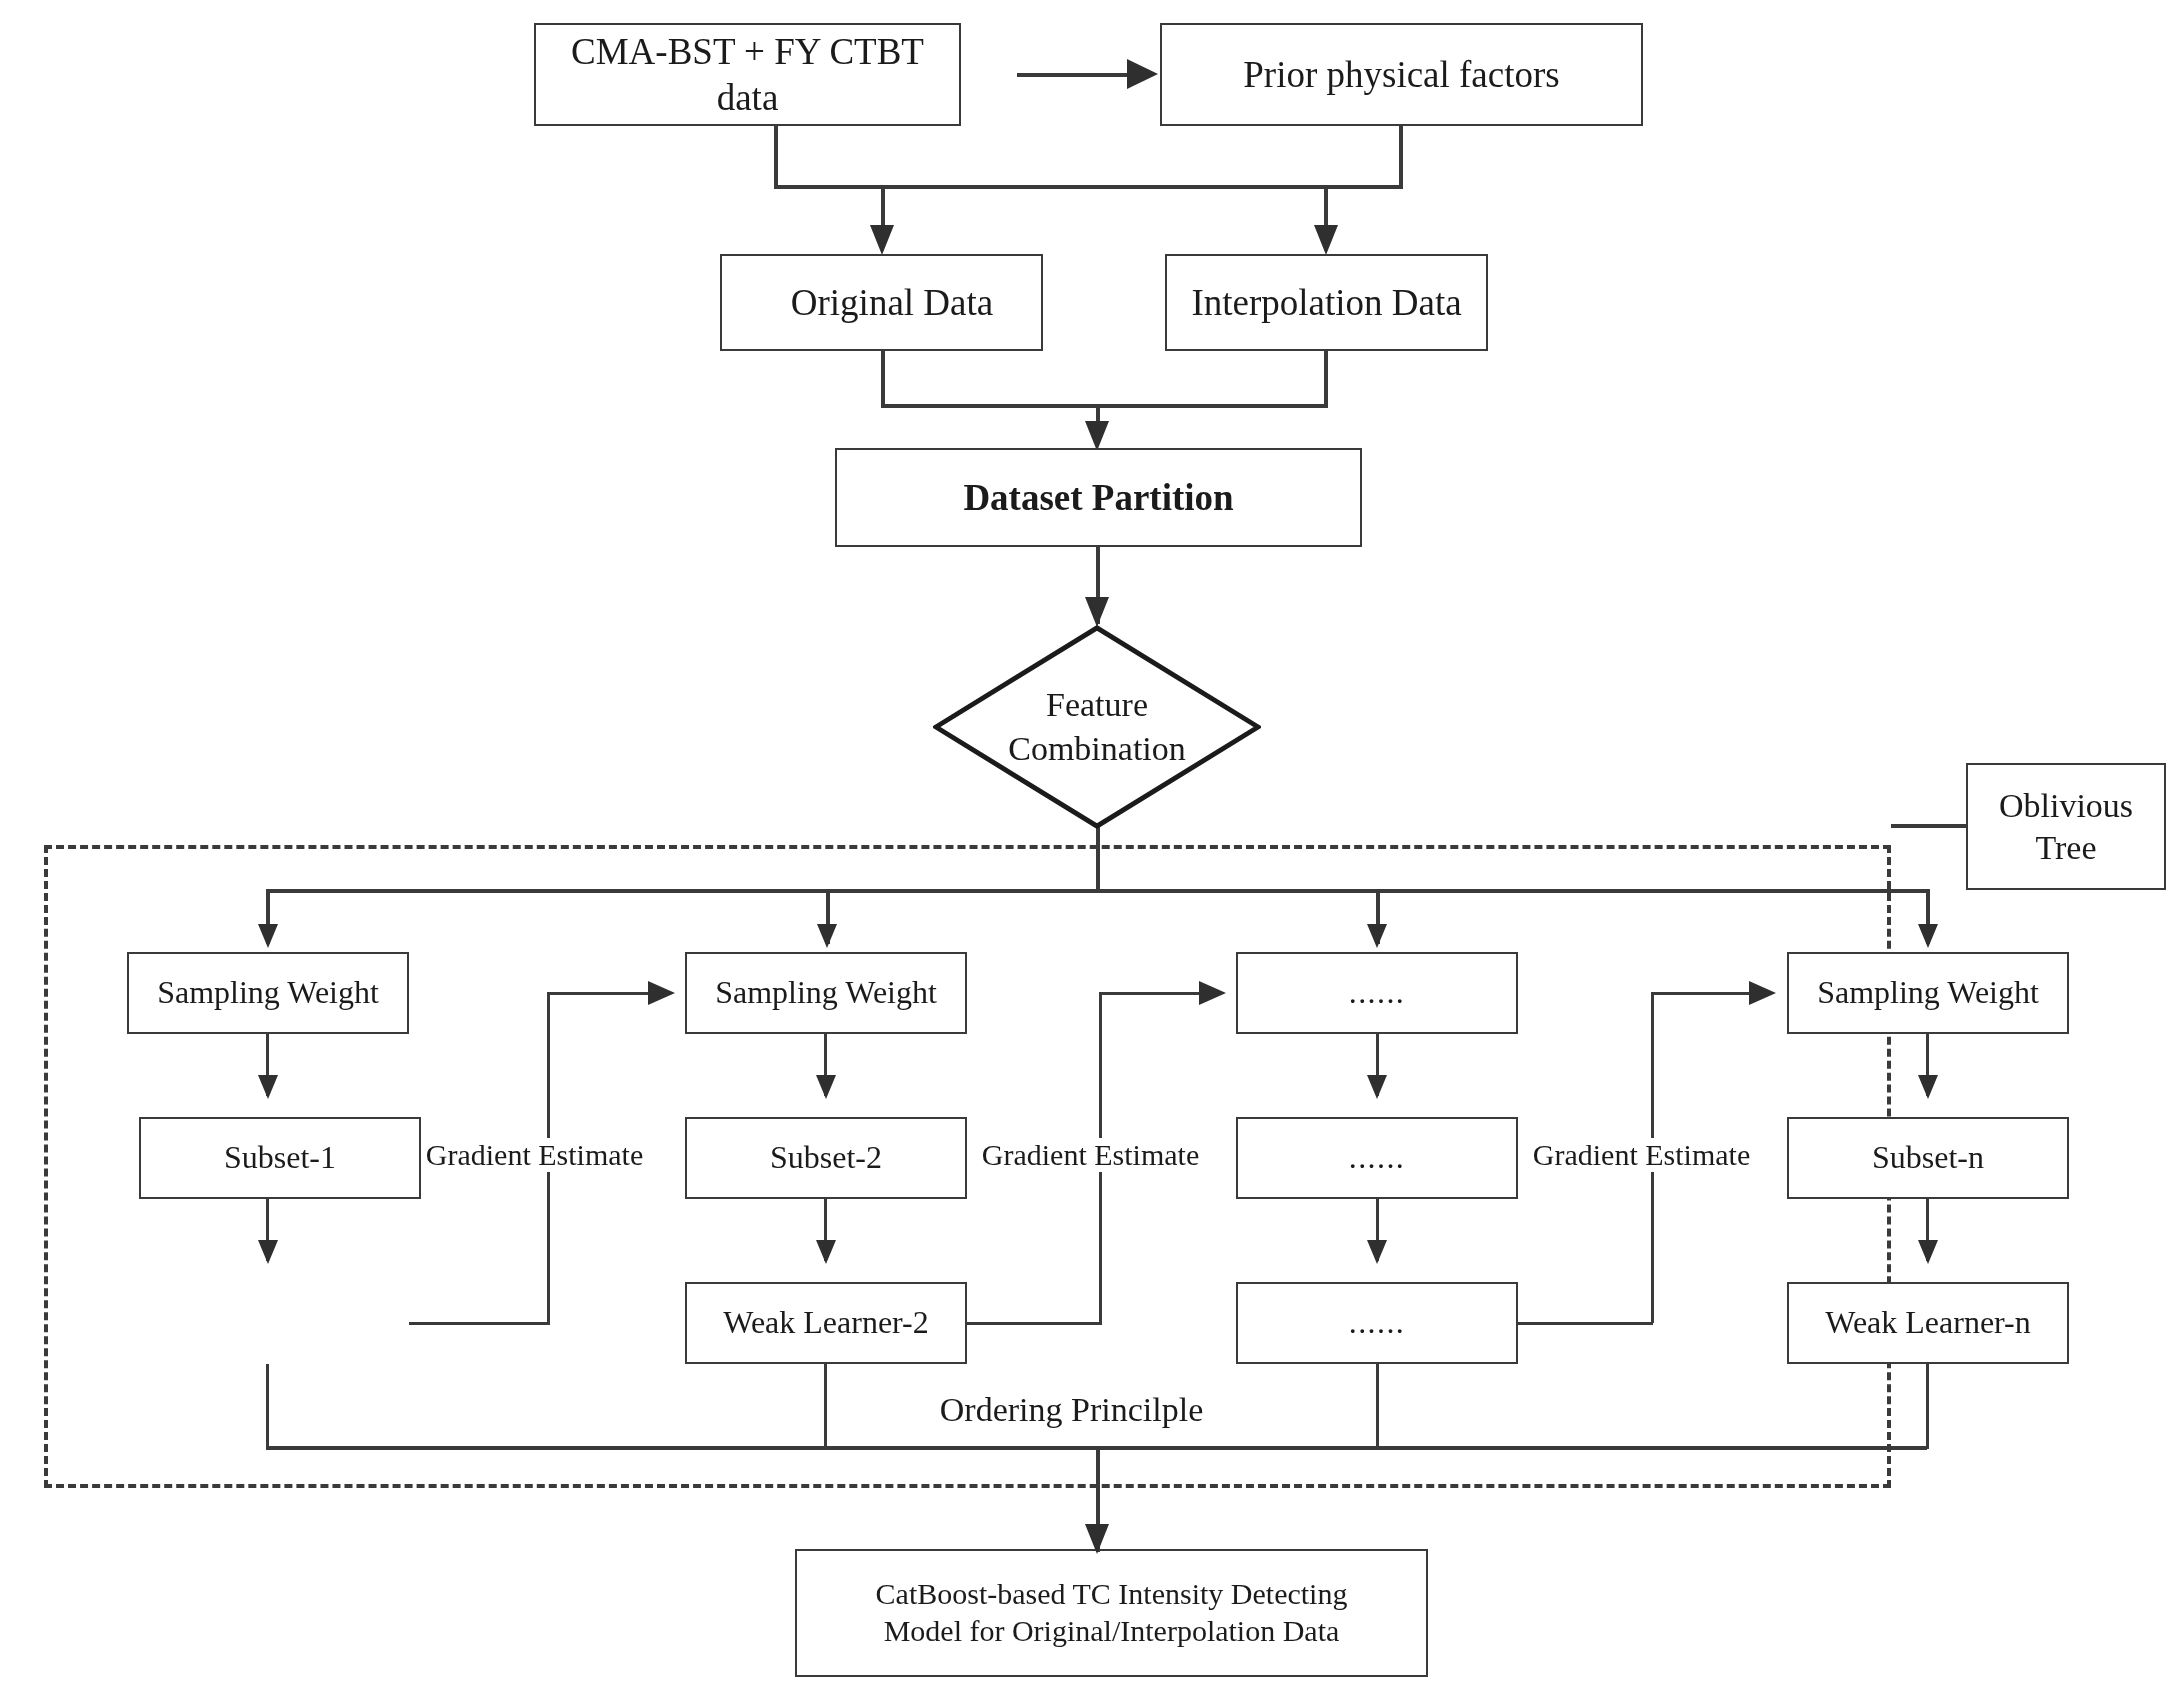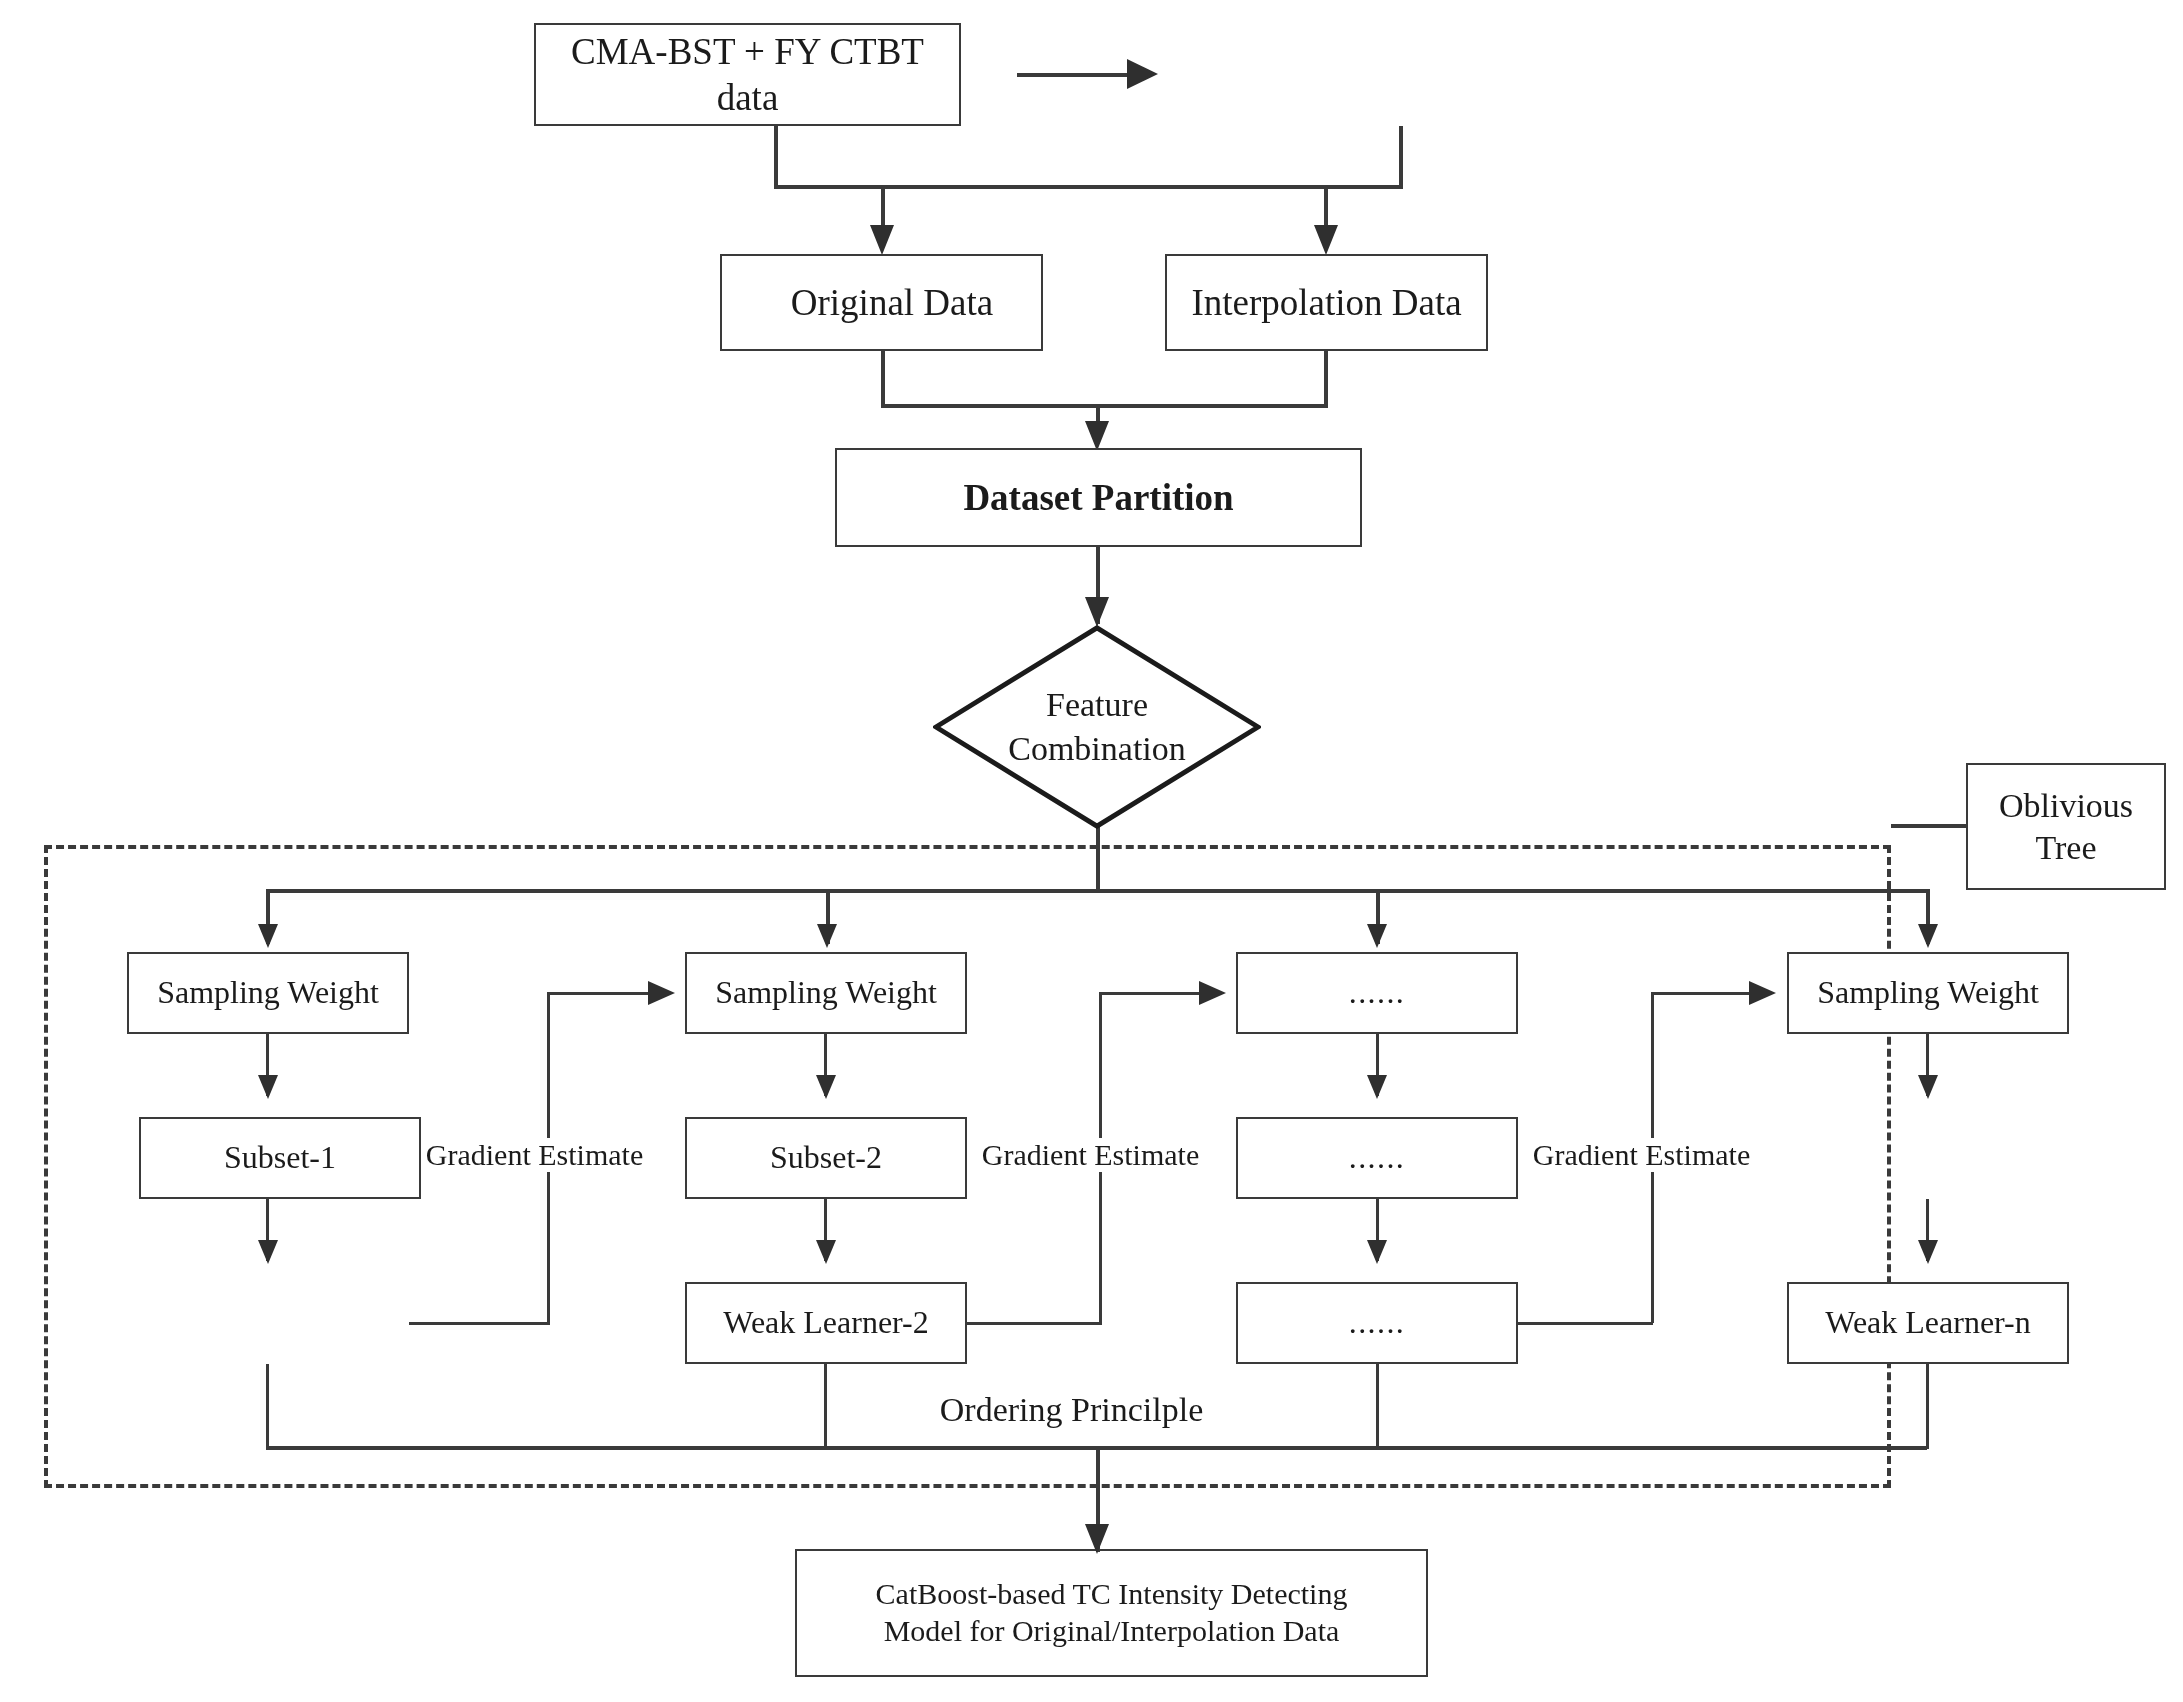--- a/index.html
+++ b/index.html
@@ -112,20 +112,23 @@
 <body>
 
 <div id="canvas">
 
   <div class="dashed-box" style="left:44px; top:845px; width:1847px; height:643px;"></div>
 
   <div class="node" style="left:534px; top:23px; width:427px; height:103px; font-size:37px;">
     <span class="label">CMA-BST + FY CTBT data</span>
   </div>
 
+  <div class="node" style="left:1160px; top:23px; width:483px; height:103px; font-size:37px;">
+    <span class="label">Prior physical factors</span>
+  </div>
 
   <div class="hline" style="left:1017px; top:73px; width:113px;"></div>
   <div class="arrowhead arrow-right" style="left:1127px; top:59px;"></div>
 
   <div class="vline" style="left:774px; top:126px; height:62px;"></div>
   <div class="vline" style="left:1399px; top:126px; height:62px;"></div>
   <div class="hline" style="left:774px; top:185px; width:629px;"></div>
 
   <div class="vline" style="left:881px; top:185px; height:49px;"></div>
   <div class="arrowhead arrow-down" style="left:870px; top:225px;"></div>
@@ -234,20 +237,23 @@
   <div class="node thin" style="left:1236px; top:1282px; width:282px; height:82px; font-size:32px;">
     <span class="label ellipsis-dots">......</span>
   </div>
 
   <div class="node thin" style="left:1787px; top:952px; width:282px; height:82px; font-size:32px;">
     <span class="label">Sampling Weight</span>
   </div>
   <div class="vline thin" style="left:1926px; top:1034px; height:62px;"></div>
   <div class="arrowhead arrow-down small" style="left:1918px; top:1075px;"></div>
 
+  <div class="node thin" style="left:1787px; top:1117px; width:282px; height:82px; font-size:32px;">
+    <span class="label">Subset-n</span>
+  </div>
   <div class="vline thin" style="left:1926px; top:1199px; height:62px;"></div>
   <div class="arrowhead arrow-down small" style="left:1918px; top:1240px;"></div>
 
   <div class="node thin" style="left:1787px; top:1282px; width:282px; height:82px; font-size:32px;">
     <span class="label">Weak Learner-n</span>
   </div>
 
   <div class="hline thin" style="left:409px; top:1322px; width:141px;"></div>
   <div class="vline thin" style="left:547px; top:992px; height:331px;"></div>
   <div class="hline thin" style="left:547px; top:992px; width:107px;"></div>

